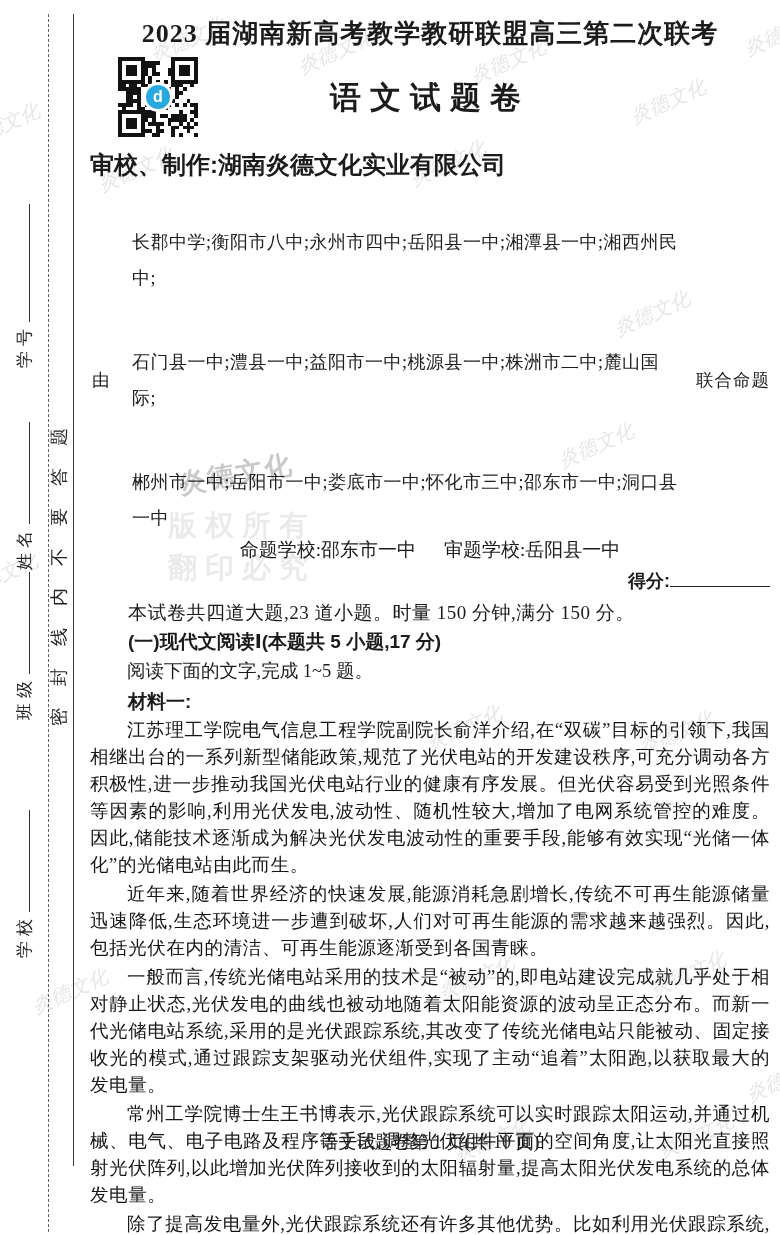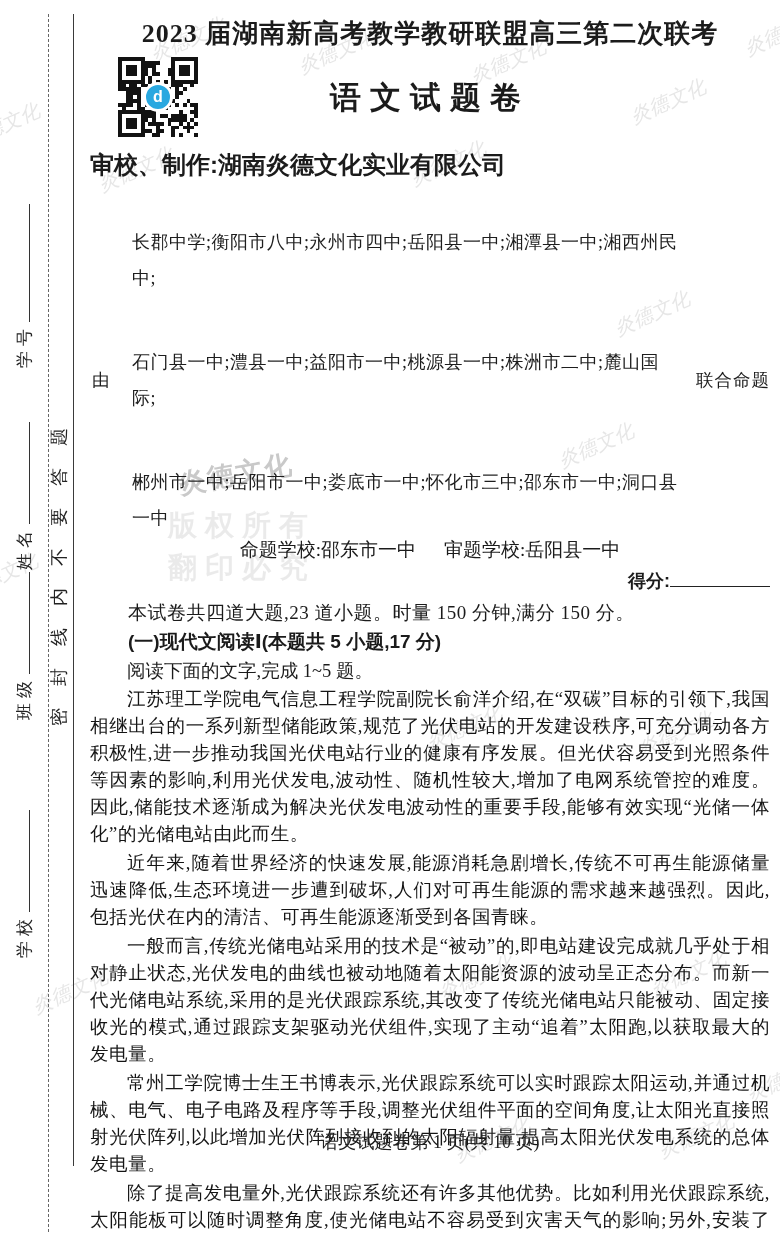--- a/index.html
+++ b/index.html
@@ -574,20 +574,21 @@
     </div>
 
     <div class="score-row">
       <span class="score-label">得分:</span><span class="score-line"></span>
     </div>
 
     <p class="exam-info">本试卷共四道大题,23 道小题。时量 150 分钟,满分 150 分。</p>
 
     <div class="sub-head">(一)现代文阅读Ⅰ(本题共 5 小题,17 分)</div>
     <div class="instruction">阅读下面的文字,完成 1~5 题。</div>
+    <div class="material-label">材料一:</div>
 
     <p class="para">江苏理工学院电气信息工程学院副院长俞洋介绍,在“双碳”目标的引领下,我国相继出台的一系列新型储能政策,规范了光伏电站的开发建设秩序,可充分调动各方积极性,进一步推动我国光伏电站行业的健康有序发展。但光伏容易受到光照条件等因素的影响,利用光伏发电,波动性、随机性较大,增加了电网系统管控的难度。因此,储能技术逐渐成为解决光伏发电波动性的重要手段,能够有效实现“光储一体化”的光储电站由此而生。</p>
     <p class="para">近年来,随着世界经济的快速发展,能源消耗急剧增长,传统不可再生能源储量迅速降低,生态环境进一步遭到破坏,人们对可再生能源的需求越来越强烈。因此,包括光伏在内的清洁、可再生能源逐渐受到各国青睐。</p>
     <p class="para">一般而言,传统光储电站采用的技术是“被动”的,即电站建设完成就几乎处于相对静止状态,光伏发电的曲线也被动地随着太阳能资源的波动呈正态分布。而新一代光储电站系统,采用的是光伏跟踪系统,其改变了传统光储电站只能被动、固定接收光的模式,通过跟踪支架驱动光伏组件,实现了主动“追着”太阳跑,以获取最大的发电量。</p>
     <p class="para">常州工学院博士生王书博表示,光伏跟踪系统可以实时跟踪太阳运动,并通过机械、电气、电子电路及程序等手段,调整光伏组件平面的空间角度,让太阳光直接照射光伏阵列,以此增加光伏阵列接收到的太阳辐射量,提高太阳光伏发电系统的总体发电量。</p>
     <p class="para">除了提高发电量外,光伏跟踪系统还有许多其他优势。比如利用光伏跟踪系统,太阳能板可以随时调整角度,使光储电站不容易受到灾害天气的影响;另外,安装了光伏跟踪系统的光储电站,还能与当地农业生产紧密结合,在山地、池塘、荒地等特殊环境下灵活运转,相较于传统光储电站更具优势;光伏跟踪系统还可以安装在农光、渔光互补系统中,达成农业、鱼塘与光伏的互补,在土地资源有限的情况下,做到真正实现收益最大化。</p>
 
   </div>
 
   <div class="footer">语文试题卷第 1 页(共 10 页)</div>

